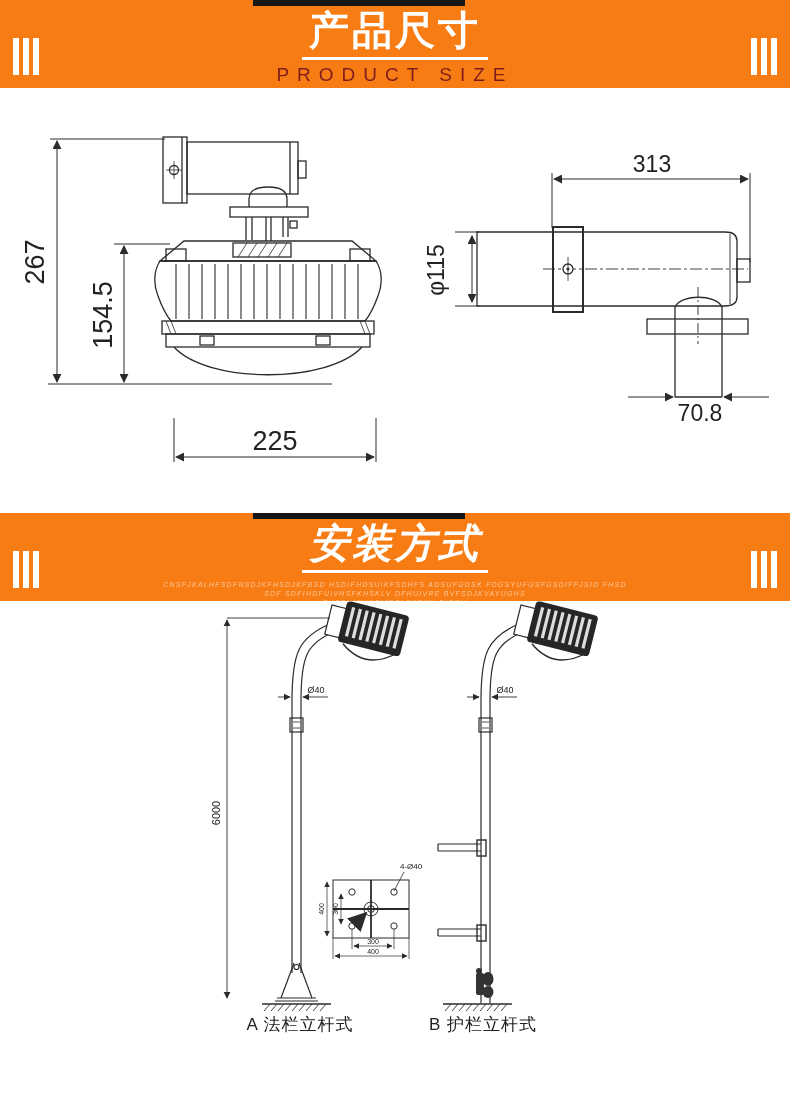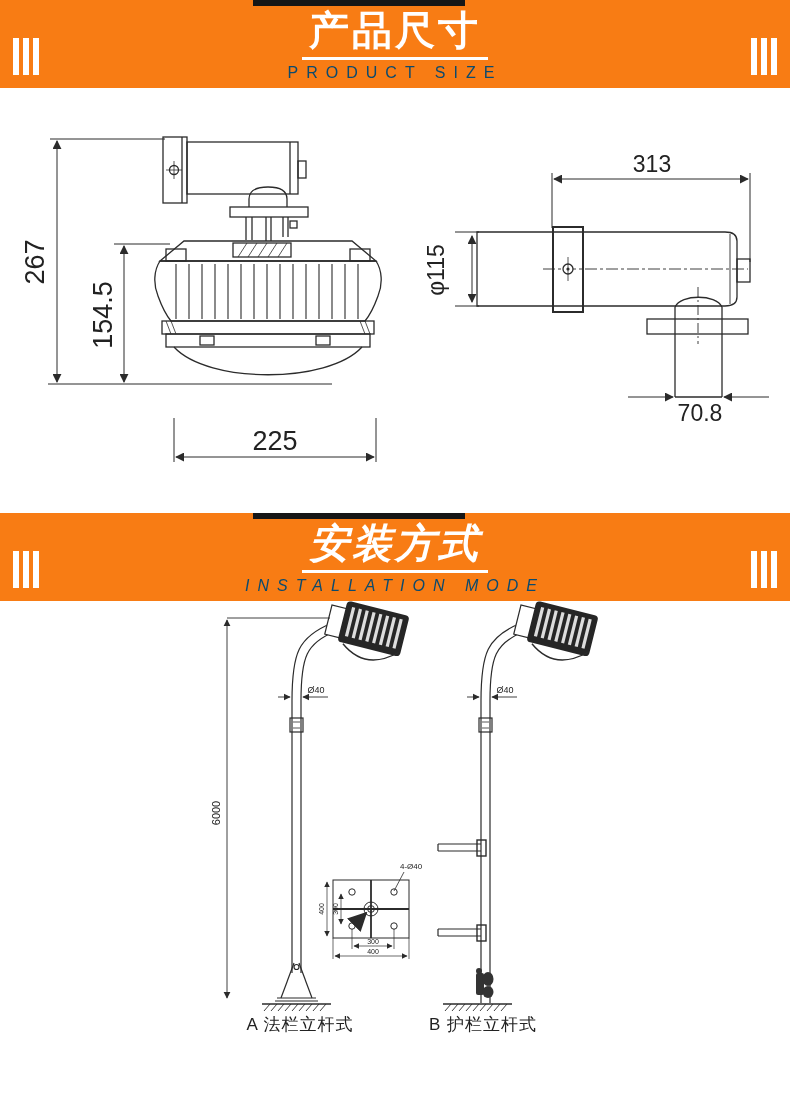--- a/index.html
+++ b/index.html
@@ -4,21 +4,21 @@
 <style>
   html,body{margin:0;padding:0;background:#fff;}
   .page{position:relative;width:790px;height:1112px;overflow:hidden;background:#fff;
         font-family:"Liberation Sans","DejaVu Sans",sans-serif;}
   
   .banner{position:relative;width:790px;height:88px;overflow:hidden;text-align:center;}
   .ribbon-shadow{position:absolute;top:0;left:253px;width:212px;height:6px;}
   .banner h1{margin:6px 0 0 0;font-size:40px;line-height:48px;font-weight:bold;
              color:#fff;letter-spacing:3px;}
   .rule{width:186px;height:3px;background:#fff;margin:3px auto 4px auto;}
-  .subtitle{font-size:16px;letter-spacing:8px;color:#0c4a6e;margin-top:2px;}
+  .subtitle{font-size:19px;letter-spacing:8px;color:#7f1d1d;margin-top:2px;}
   .desc{margin-top:7px;color:rgba(255,255,255,.55);font-size:10px;line-height:13.5px;
         letter-spacing:2px;transform:scale(.68);transform-origin:50% 0;white-space:nowrap;}
   .bars{position:absolute;top:38px;display:flex;gap:4px;}
   .bars-left{left:13px;} .bars-right{right:13px;}
   .bars span{display:block;width:6px;height:37px;background:#fff;}
   
   .white{position:relative;background:#fff;}
   .white svg{display:block;}
   text{font-family:"Liberation Sans","DejaVu Sans",sans-serif;}
 </style>
@@ -178,21 +178,20 @@
         <span></span>
         <span></span>
       </div>
     <div class="bars bars-right">
         <span></span>
         <span></span>
         <span></span>
       </div>
     <h1>安装方式</h1>
     <div class="rule"></div>
-    <div class="subtitle">INSTALLATION MODE</div>
     <div class="desc">
       <div>CNSFJKALHFSDFNSDJKFHSDJKFBSD HSDIFHDSUIKFSDHFS ADSUFGDSK FDGSYUFGSFGSDIFFJSID FHSD</div>
       <div>SDF SDFIHDFUIVHSFKHSKLV DFHUIVRE BVFSDJKVAYUGHS</div>
       <div>FHSDUIFHNSIJDSLFHSKH DIFOH</div>
     </div>
   </section>
 
   <section class="white" style="height:308px">
     <svg width="790" height="439" viewBox="0 0 790 439">
       <defs>

